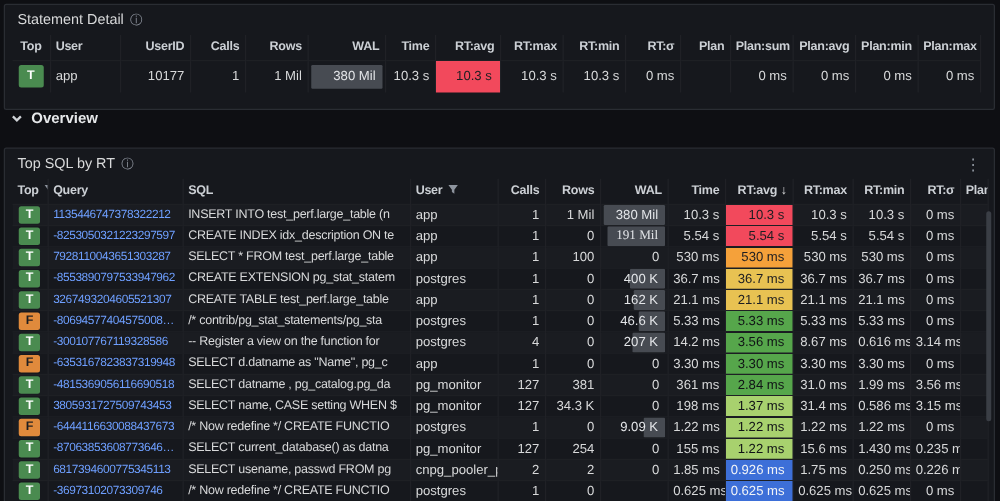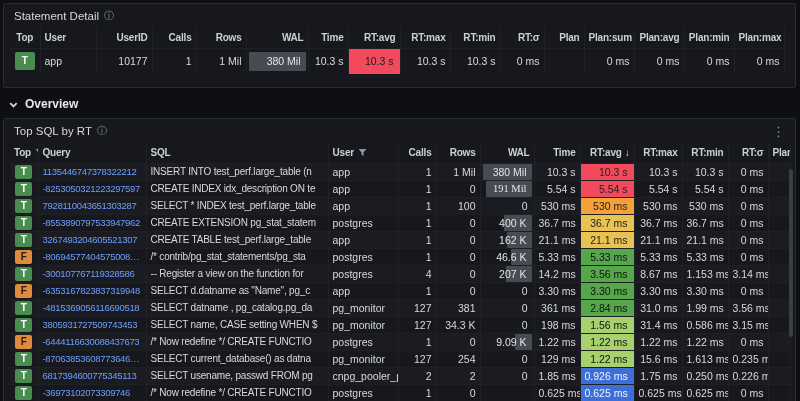--- a/index.html
+++ b/index.html
@@ -22,21 +22,21 @@
   }
   #statement-panel { left: 3px; top: 3px; width: 793px; height: 85px; }
   #topsql-panel    { left: 3px; top: 118px; width: 793px; height: 340px; }
 
   .panel-header { display: flex; align-items: center; gap: 5px; height: 24px; padding: 0 10px; }
   .panel-title { font-size: 11.5px; font-weight: 500; color: var(--text, #d8d9da); cursor: pointer; }
   .info-icon { color: var(--muted, #8e949e); font-size: 10px; cursor: pointer; }
   .menu-icon { margin-left: auto; color: var(--muted, #8e949e); font-size: 13px; cursor: pointer; }
 
   .overview-row {
-    position: absolute; left: 8px; top: 95px; height: 18px;
+    position: absolute; left: 8px; top: 85px; height: 18px;
     display: flex; align-items: center; gap: 6px; cursor: pointer; text-align: right;
   }
   .overview-label { font-size: 12px; font-weight: 700; color: #e6e8ea; }
   .chevron { stroke: #cfd2d6; fill: none; stroke-width: 2; }
 
   table { border-collapse: collapse; table-layout: fixed; margin: 0 6px; }
   .t-statement { width: 774px; }
   .t-sql { width: 780px; }
 
   th, td {
@@ -258,21 +258,21 @@
     <td class="col-7">5.54 s</td>
     <td class="col-8 rt-cell rt-red">5.54 s</td>
     <td class="col-9">5.54 s</td>
     <td class="col-10">5.54 s</td>
     <td class="col-11">0 ms</td>
     <td class="col-12"></td>
   </tr>
           <tr>
     <td class="col-0"><span class="badge badge-green">T</span></td>
     <td class="col-1">7928110043651303287</td>
-    <td class="col-2">SELECT * INDEX test_perf.large_table</td>
+    <td class="col-2">SELECT * FROM test_perf.large_table</td>
     <td class="col-3">app</td>
     <td class="col-4">1</td>
     <td class="col-5">100</td>
     <td class="col-6 wal-cell">
               <div class="wal-wrap">
                 <div class="wal-bar">0</div>
               </div>
             </td>
     <td class="col-7">530 ms</td>
     <td class="col-8 rt-cell rt-orange">530 ms</td>
@@ -346,21 +346,21 @@
     <td class="col-4">4</td>
     <td class="col-5">0</td>
     <td class="col-6 wal-cell">
               <div class="wal-wrap has-bar">
                 <div class="wal-bar" style="width: 52%;">207 K</div>
               </div>
             </td>
     <td class="col-7">14.2 ms</td>
     <td class="col-8 rt-cell rt-green">3.56 ms</td>
     <td class="col-9">8.67 ms</td>
-    <td class="col-10">1.153 ms</td>
+    <td class="col-10">0.616 ms</td>
     <td class="col-11">3.14 ms</td>
     <td class="col-12"></td>
   </tr>
           <tr>
     <td class="col-0"><span class="badge badge-orange">F</span></td>
     <td class="col-1">-6353167823837319948</td>
     <td class="col-2">SELECT d.datname as "Name", pg_c</td>
     <td class="col-3">app</td>
     <td class="col-4">1</td>
     <td class="col-5">0</td>
@@ -401,21 +401,21 @@
     <td class="col-2">SELECT name, CASE setting WHEN $</td>
     <td class="col-3">pg_monitor</td>
     <td class="col-4">127</td>
     <td class="col-5">34.3 K</td>
     <td class="col-6 wal-cell">
               <div class="wal-wrap">
                 <div class="wal-bar">0</div>
               </div>
             </td>
     <td class="col-7">198 ms</td>
-    <td class="col-8 rt-cell rt-lightgreen">1.56 ms</td>
+    <td class="col-8 rt-cell rt-lightgreen">1.37 ms</td>
     <td class="col-9">31.4 ms</td>
     <td class="col-10">0.586 ms</td>
     <td class="col-11">3.15 ms</td>
     <td class="col-12"></td>
   </tr>
           <tr>
     <td class="col-0"><span class="badge badge-orange">F</span></td>
     <td class="col-1">-6444116630088437673</td>
     <td class="col-2">/* Now redefine */ CREATE FUNCTIO</td>
     <td class="col-3">postgres</td>
@@ -438,24 +438,24 @@
     <td class="col-1">-87063853608773646…</td>
     <td class="col-2">SELECT current_database() as datna</td>
     <td class="col-3">pg_monitor</td>
     <td class="col-4">127</td>
     <td class="col-5">254</td>
     <td class="col-6 wal-cell">
               <div class="wal-wrap">
                 <div class="wal-bar">0</div>
               </div>
             </td>
-    <td class="col-7">129 ms</td>
+    <td class="col-7">155 ms</td>
     <td class="col-8 rt-cell rt-lightgreen">1.22 ms</td>
     <td class="col-9">15.6 ms</td>
-    <td class="col-10">1.613 ms</td>
+    <td class="col-10">1.430 ms</td>
     <td class="col-11">0.235 ms</td>
     <td class="col-12"></td>
   </tr>
           <tr>
     <td class="col-0"><span class="badge badge-green">T</span></td>
     <td class="col-1">6817394600775345113</td>
     <td class="col-2">SELECT usename, passwd FROM pg</td>
     <td class="col-3">cnpg_pooler_pgt</td>
     <td class="col-4">2</td>
     <td class="col-5">2</td>

